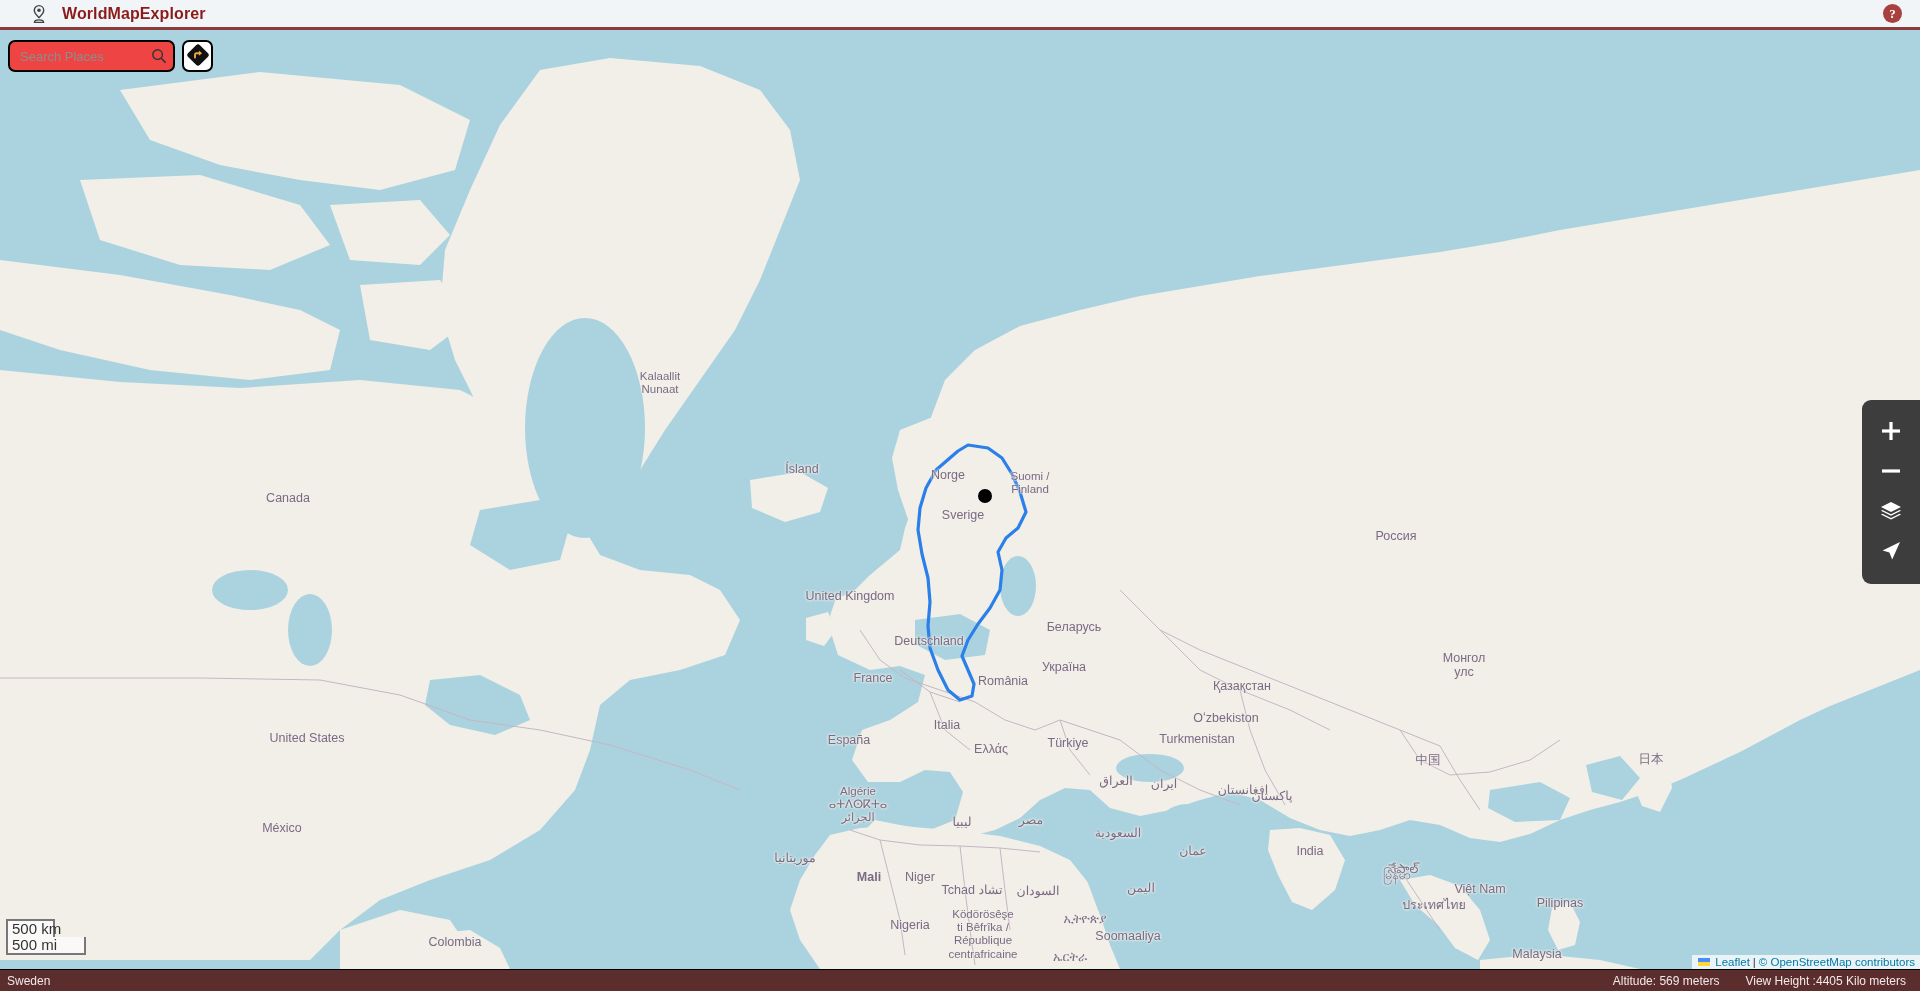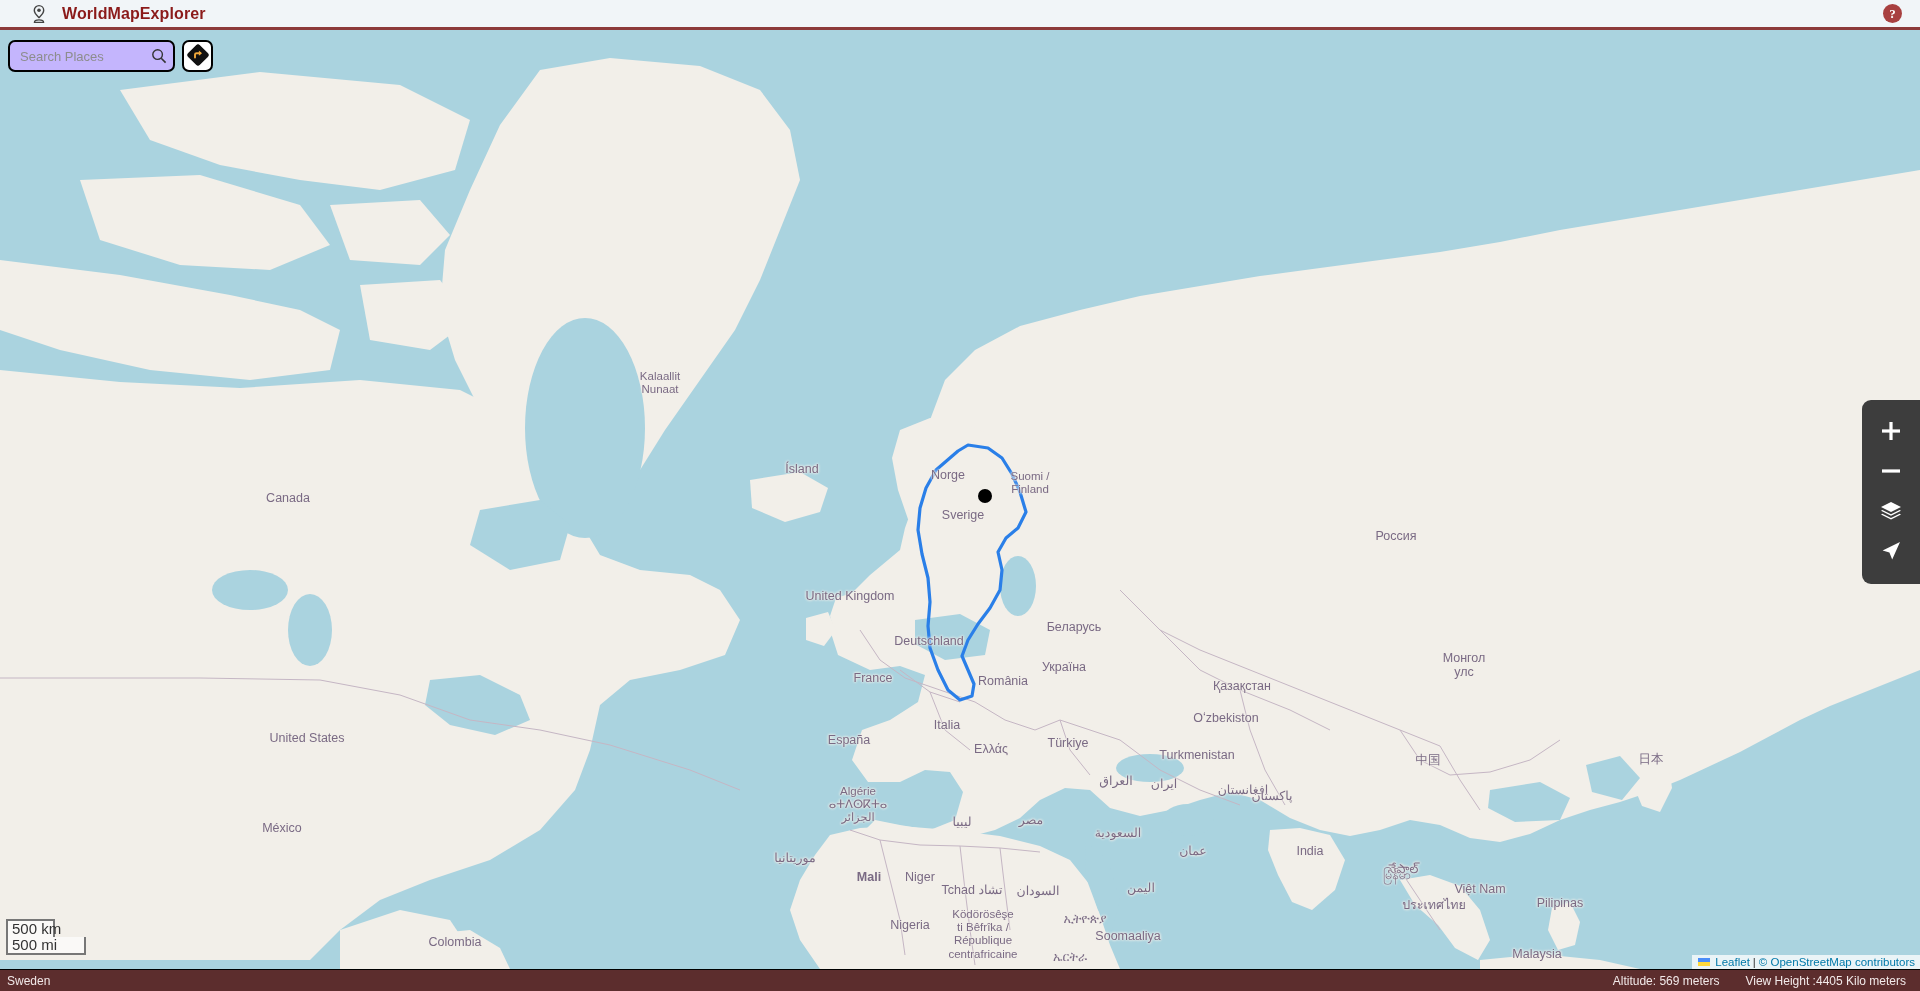--- a/index.html
+++ b/index.html
@@ -59,21 +59,21 @@
   .country-label.sm { font-size: 11.5px; }
 
   
   #search-wrap {
     position: absolute; top: 10px; left: 8px;
     display: flex; align-items: center; gap: 7px;
     z-index: 900;
   }
   #search-box {
     width: 167px; height: 32px;
-    background: #c4b5fd;
+    background: #ef4444;
     border: 2px solid #000;
     border-radius: 7px;
     display: flex; align-items: center;
     padding: 0 6px 0 10px;
   }
   #search-input {
     flex: 1; border: none; outline: none;
     font-size: 13px; color: #333;
     font-family: "Liberation Sans", sans-serif;
     background: transparent; min-width: 0;
@@ -297,21 +297,21 @@
       <div class="country-label" style="left: 947px; top: 695px;">Italia</div>
       <div class="country-label" style="left: 991px; top: 719px;">Ελλάς</div>
       <div class="country-label" style="left: 1068px; top: 713px;">Türkiye</div>
       <div class="country-label" style="left: 1064px; top: 637px;">Україна</div>
       <div class="country-label" style="left: 1396px; top: 506px;">Россия</div>
       <div class="country-label" style="left: 1242px; top: 636px; margin-top: 20px;">Қазақстан</div>
       <div class="country-label" style="left: 1464px; top: 635px;">Монгол
 улс</div>
       <div class="country-label" style="left: 1428px; top: 730px;">中国</div>
       <div class="country-label" style="left: 1651px; top: 729px;">日本</div>
-      <div class="country-label" style="left: 1197px; top: 709px; margin-top: 16px;">Turkmenistan</div>
+      <div class="country-label" style="left: 1197px; top: 709px;">Turkmenistan</div>
       <div class="country-label" style="left: 1226px; top: 688px;">Oʻzbekiston</div>
       <div class="country-label" style="left: 1164px; top: 754px;">ایران</div>
       <div class="country-label" style="left: 1243px; top: 760px;">افغانستان</div>
       <div class="country-label" style="left: 1272px; top: 766px;">پاکستان</div>
       <div class="country-label" style="left: 1116px; top: 751px;">العراق</div>
       <div class="country-label" style="left: 1118px; top: 803px;">السعودية</div>
       <div class="country-label" style="left: 1193px; top: 821px;">عمان</div>
       <div class="country-label" style="left: 1141px; top: 858px;">اليمن</div>
       <div class="country-label" style="left: 1310px; top: 821px;">India</div>
       <div class="country-label" style="left: 1403px; top: 839px;">నేపాల్</div>

